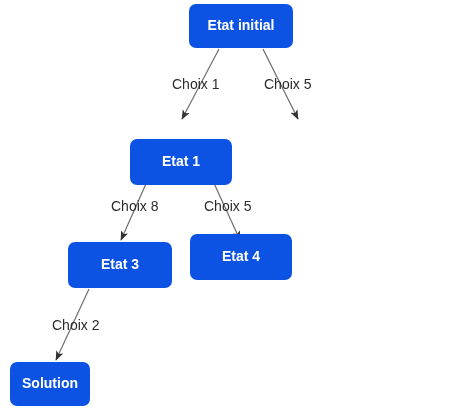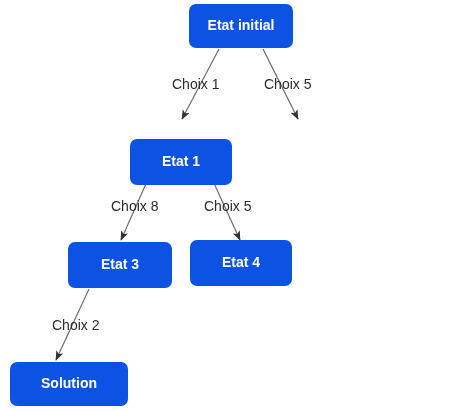--- a/index.html
+++ b/index.html
@@ -64,22 +64,22 @@
         <line x1="263" y1="49" x2="298" y2="119" stroke="#6e6e6e" stroke-width="1.2" marker-end="url(#arrow)"></line>
         <line x1="153" y1="168" x2="121" y2="240" stroke="#6e6e6e" stroke-width="1.2" marker-end="url(#arrow)"></line>
         <line x1="207" y1="168" x2="240" y2="240" stroke="#6e6e6e" stroke-width="1.2" marker-end="url(#arrow)"></line>
         <line x1="89" y1="289" x2="56" y2="360" stroke="#6e6e6e" stroke-width="1.2" marker-end="url(#arrow)"></line>
       </g>
   </svg>
 
   <div class="node" style="left: 189px; top: 4px; width: 104px; height: 44px; background: rgb(13, 83, 227); color: rgb(255, 255, 255);">Etat initial</div>
   <div class="node" style="left: 130px; top: 121px; width: 102px; height: 46px; background: rgb(13, 83, 227); color: rgb(255, 255, 255); margin-top: 18px;">Etat 1</div>
   <div class="node" style="left: 68px; top: 242px; width: 104px; height: 46px; background: rgb(13, 83, 227); color: rgb(255, 255, 255);">Etat 3</div>
-  <div class="node" style="left: 190px; top: 240px; width: 102px; height: 46px; background: rgb(13, 83, 227); color: rgb(255, 255, 255);">Etat 4</div>
-  <div class="node" style="left: 10px; top: 362px; width: 118px; height: 44px; background: rgb(13, 83, 227); color: rgb(255, 255, 255);">Solution</div>
+  <div class="node" style="left: 190px; top: 234px; width: 102px; height: 46px; background: rgb(13, 83, 227); color: rgb(255, 255, 255);">Etat 4</div>
+  <div class="node" style="left: 10px; top: 362px; width: 80px; height: 44px; background: rgb(13, 83, 227); color: rgb(255, 255, 255);">Solution</div>
 
   <div class="edge-label" style="left: 172px; top: 76px; color: rgb(43, 43, 43);">Choix 1</div>
   <div class="edge-label" style="left: 264px; top: 76px; color: rgb(43, 43, 43);">Choix 5</div>
   <div class="edge-label" style="left: 111px; top: 198px; color: rgb(43, 43, 43);">Choix 8</div>
   <div class="edge-label" style="left: 204px; top: 198px; color: rgb(43, 43, 43);">Choix 5</div>
   <div class="edge-label" style="left: 52px; top: 317px; color: rgb(43, 43, 43);">Choix 2</div>
 
 </div>
 
 </body></html>

